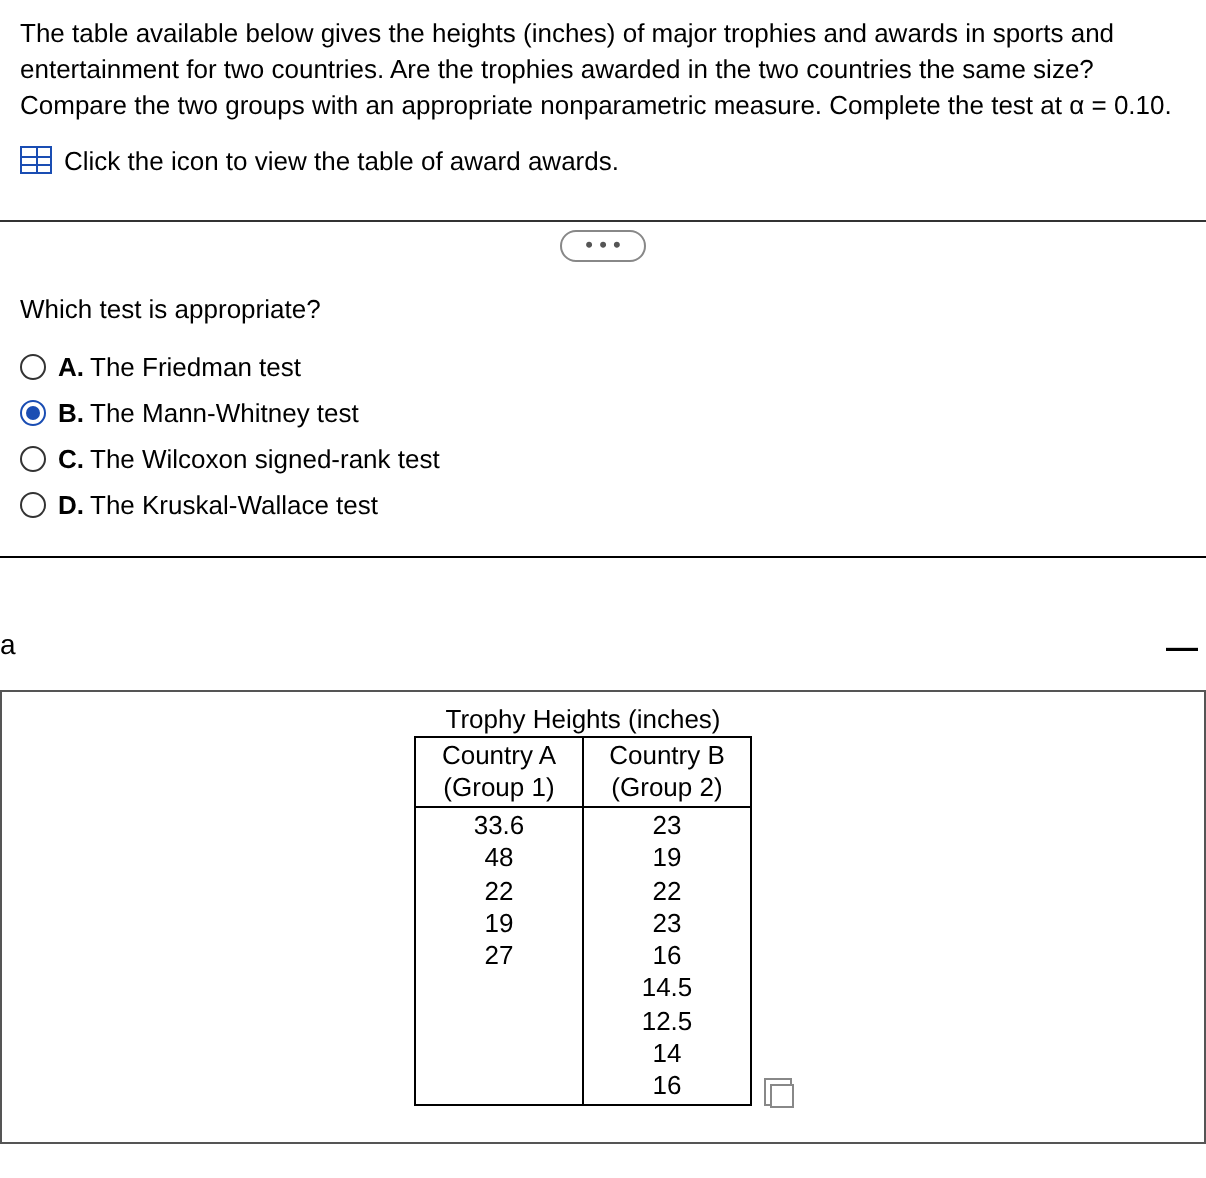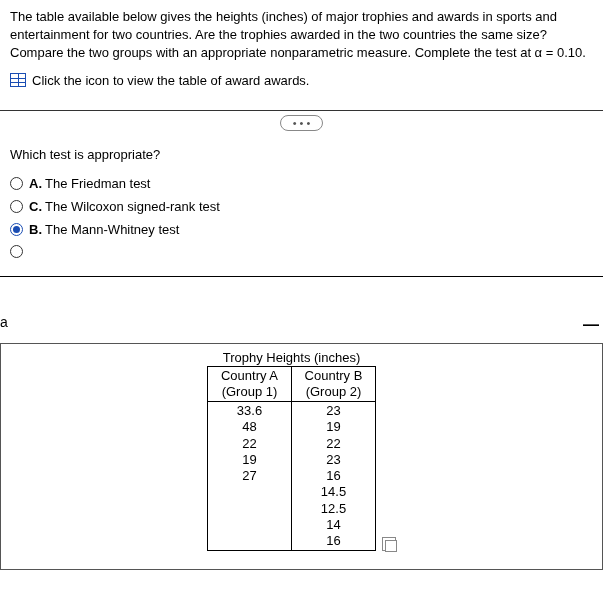--- a/index.html
+++ b/index.html
@@ -110,29 +110,30 @@
 </div>
 
 <div class="question-block">
   <p class="q-title">Which test is appropriate?</p>
   <div class="options">
     <label class="option">
       <span class="radio"></span>
       <span><span class="opt-letter">A.</span><span>The Friedman test</span></span>
     </label>
     <label class="option">
-      <span class="radio"></span>
-      <span><span class="opt-letter">C.</span><span>The Wilcoxon signed-rank test</span></span>
-    </label>
-    <label class="option">
       <span class="radio selected"></span>
       <span><span class="opt-letter">B.</span><span>The Mann-Whitney test</span></span>
     </label>
     <label class="option">
       <span class="radio"></span>
+      <span><span class="opt-letter">C.</span><span>The Wilcoxon signed-rank test</span></span>
+    </label>
+    <label class="option">
+      <span class="radio"></span>
+      <span><span class="opt-letter">D.</span><span>The Kruskal-Wallace test</span></span>
     </label>
   </div>
 </div>
 
 <hr class="hr-thick">
 
 <span class="side-letter side-a">a</span>
 <span class="minus-mark">—</span>
 
 <div class="table-section">

